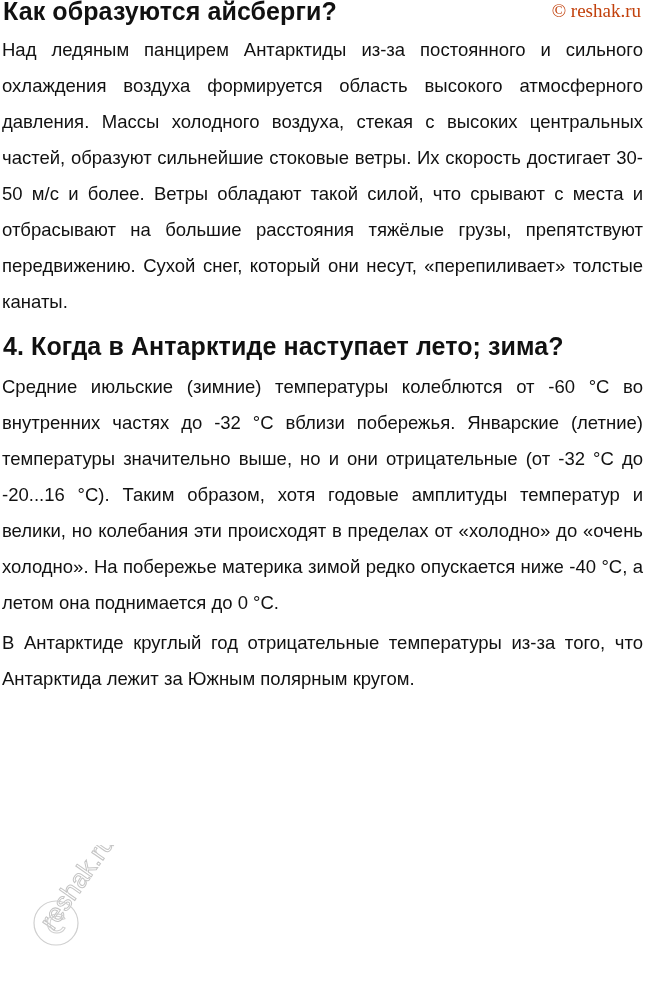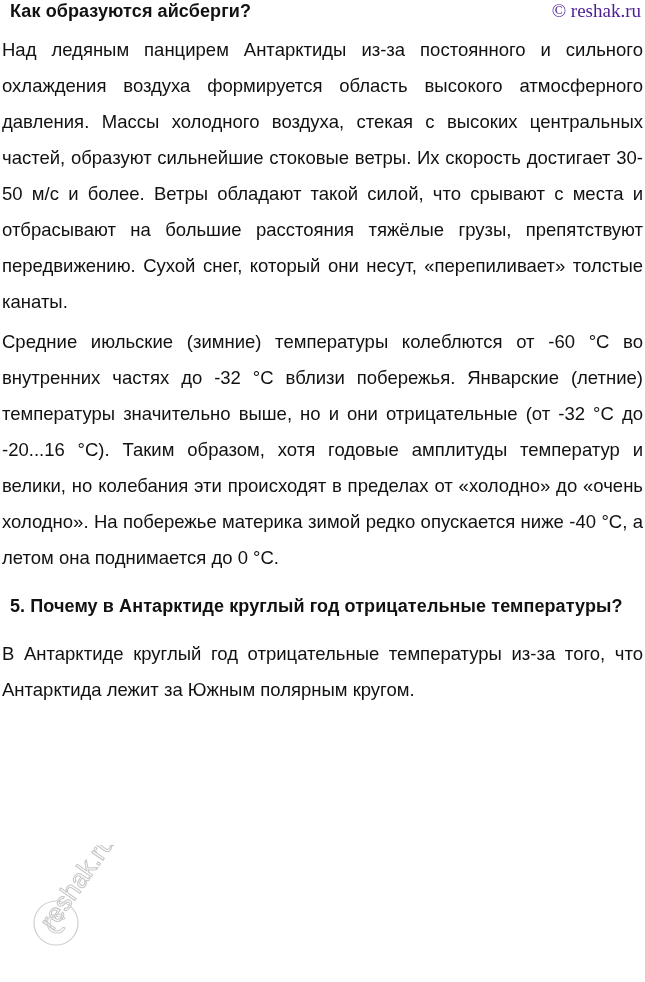--- a/index.html
+++ b/index.html
@@ -21,28 +21,28 @@
       height: 982px;
       padding: 0 2px 0 2px;
       box-sizing: border-box;
     }
     .watermark-top {
       position: absolute;
       top: 0;
       right: 4px;
       font-family: "Liberation Serif", "DejaVu Serif", serif;
       font-size: 19px;
-      color: #4c1d95;
+      color: #c2410c;
       line-height: 22px;
     }
     .q-title {
       font-weight: bold;
-      font-size: 18px;
+      font-size: 25px;
       line-height: 44px;
-      margin: 8px;
+      margin: 1px;
       text-align: justify;
       text-align-last: left;
       letter-spacing: 0.1px;
     }
     .q-title.first {
       line-height: 22px;
       margin-top: 0;
       margin-bottom: 10px;
     }
     .answer {
@@ -76,25 +76,25 @@
 
   <div class="section sec1">
     <h2 class="q-title first">Как образуются айсберги?</h2>
   </div>
 
   <div class="section sec2">
     <p class="answer">Над ледяным панцирем Антарктиды из-за постоянного и сильного охлаждения воздуха формируется область высокого атмосферного давления. Массы холодного воздуха, стекая с высоких центральных частей, образуют сильнейшие стоковые ветры. Их скорость достигает 30-50 м/с и более. Ветры обладают такой силой, что срывают с места и отбрасывают на большие расстояния тяжёлые грузы, препятствуют передвижению. Сухой снег, который они несут, «перепиливает» толстые канаты.</p>
   </div>
 
   <div class="section sec3">
+    <h2 class="q-title">4. Когда в Антарктиде наступает лето; зима?</h2>
     <p class="answer">Средние июльские (зимние) температуры колеблются от -60 °С во внутренних частях до -32 °С вблизи побережья. Январские (летние) температуры значительно выше, но и они отрицательные (от -32 °С до -20...16 °С). Таким образом, хотя годовые амплитуды температур и велики, но колебания эти происходят в пределах от «холодно» до «очень холодно». На побережье материка зимой редко опускается ниже -40 °С, а летом она поднимается до 0 °С.</p>
   </div>
 
   <div class="section sec4">
-    <h2 class="q-title">5. Почему в Антарктиде круглый год отрицательные температуры?</h2>
     <p class="answer">В Антарктиде круглый год отрицательные температуры из-за того, что Антарктида лежит за Южным полярным кругом.</p>
   </div>
 
   <svg class="wm-stamp" viewBox="0 0 110 110">
     <g transform="rotate(-55 55 55)" fill="none" stroke="#9a9a9a" stroke-width="1.2">
       <text x="20" y="60" font-size="26" font-family="Liberation Sans, sans-serif" fill="none" stroke="#8a8a8a" stroke-width="1">reshak.ru</text>
     </g>
     <circle cx="42" cy="78" r="22" fill="none" stroke="#a0a0a0" stroke-width="1.2"></circle>
     <text x="32" y="88" font-size="28" font-family="Liberation Sans, sans-serif" fill="none" stroke="#a0a0a0" stroke-width="1">C</text>
   </svg>

